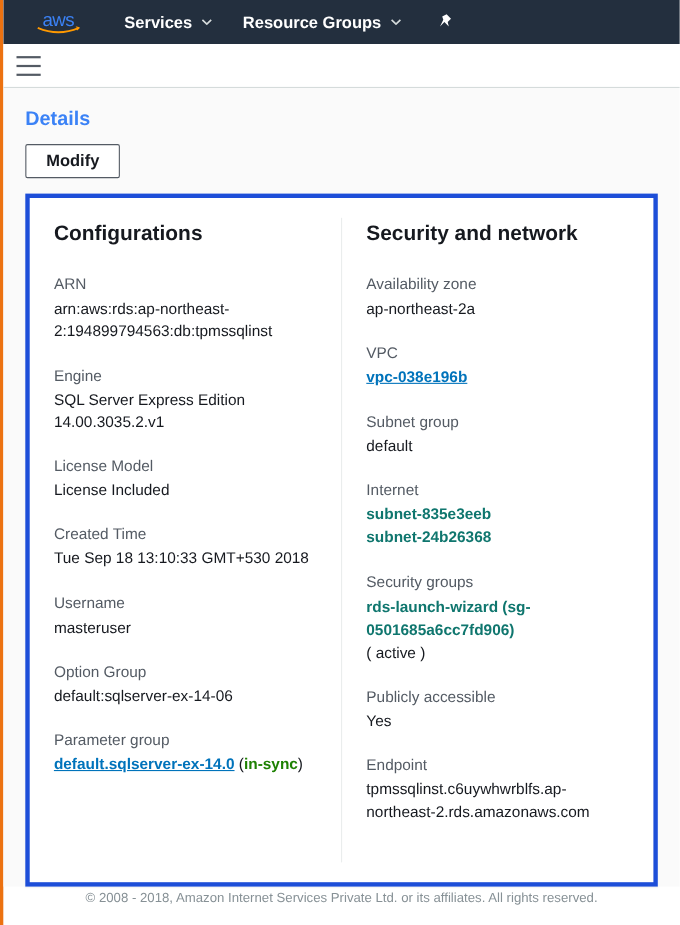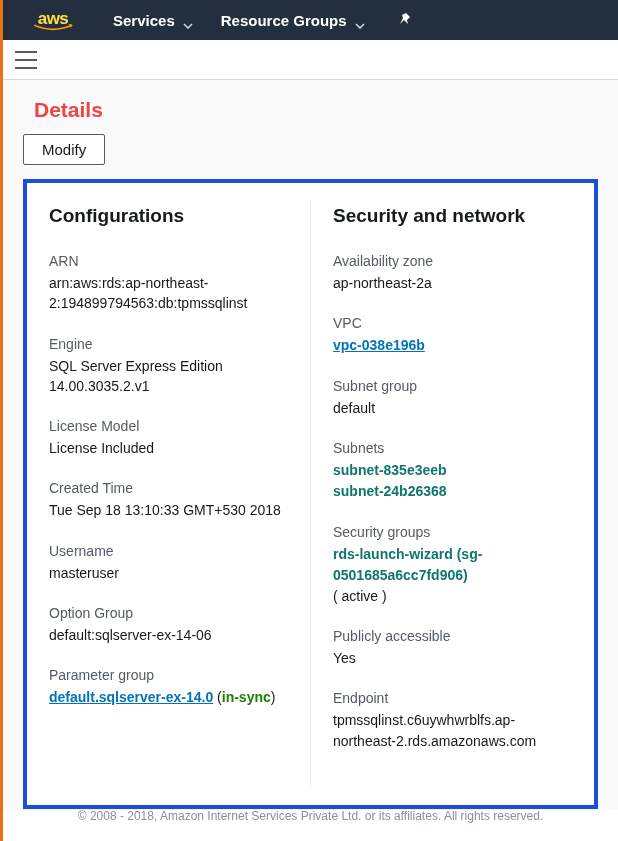--- a/index.html
+++ b/index.html
@@ -28,33 +28,33 @@
     }
     .logo {
       display: flex;
       flex-direction: column;
       align-items: center;
       margin-right: 40px;
       margin-top: 2px;
     }
     .logo-text {
       font-size: 17px;
-      font-weight: 700;
+      font-weight: 400;
       letter-spacing: -0.5px;
-      color: #fde047;
+      color: #3b82f6;
       line-height: 1;
     }
     .logo-smile {
       width: 40px;
       height: 8px;
       margin-top: -3px;
     }
     .nav-item {
       display: flex;
-      align-items: flex-end;
+      align-items: center;
       color: #fff;
       font-size: 15px;
       font-weight: 600;
       margin-right: 28px;
       cursor: pointer;
     }
     .chevron-down {
       margin-left: 8px;
     }
     .pin-icon {
@@ -82,34 +82,33 @@
       width: 100%;
     }
     .content {
       padding: 18px 20px 0 20px;
       background: #fafafa;
     }
     .details-header {
       margin-bottom: 12px;
     }
     .details-title {
-      font-size: 21px;
+      font-size: 18px;
       font-weight: 700;
-      color: #ef4444;
+      color: #3b82f6;
       margin-bottom: 12px;
-      margin-left: 11px;
     }
     .modify-button {
       display: inline-block;
       padding: 6px 18px;
       border: 1px solid #545b64;
       background: #fff;
       color: #16191f;
       font-size: 15px;
-      font-weight: 400;
+      font-weight: 700;
       cursor: pointer;
       border-radius: 2px;
     }
     .panel {
       background: #fff;
       border: 4px solid #1d4ed8;
       box-shadow: 0 1px 1px rgba(0,0,0,0.05);
       display: flex;
       min-height: 630px;
       margin-top: 14px;
@@ -276,21 +275,21 @@
         <div class="field-label">VPC</div>
         <div class="field-value"><span class="link">vpc-038e196b</span></div>
       </div>
 
       <div class="field">
         <div class="field-label">Subnet group</div>
         <div class="field-value">default</div>
       </div>
 
       <div class="field">
-        <div class="field-label">Subnets</div>
+        <div class="field-label">Internet</div>
         <div class="field-value">
           <span class="link-block">subnet-835e3eeb</span>
           <span class="link-block">subnet-24b26368</span>
         </div>
       </div>
 
       <div class="field">
         <div class="field-label">Security groups</div>
         <div class="field-value">
           <span class="link-block">rds-launch-wizard (sg-0501685a6cc7fd906)</span>

